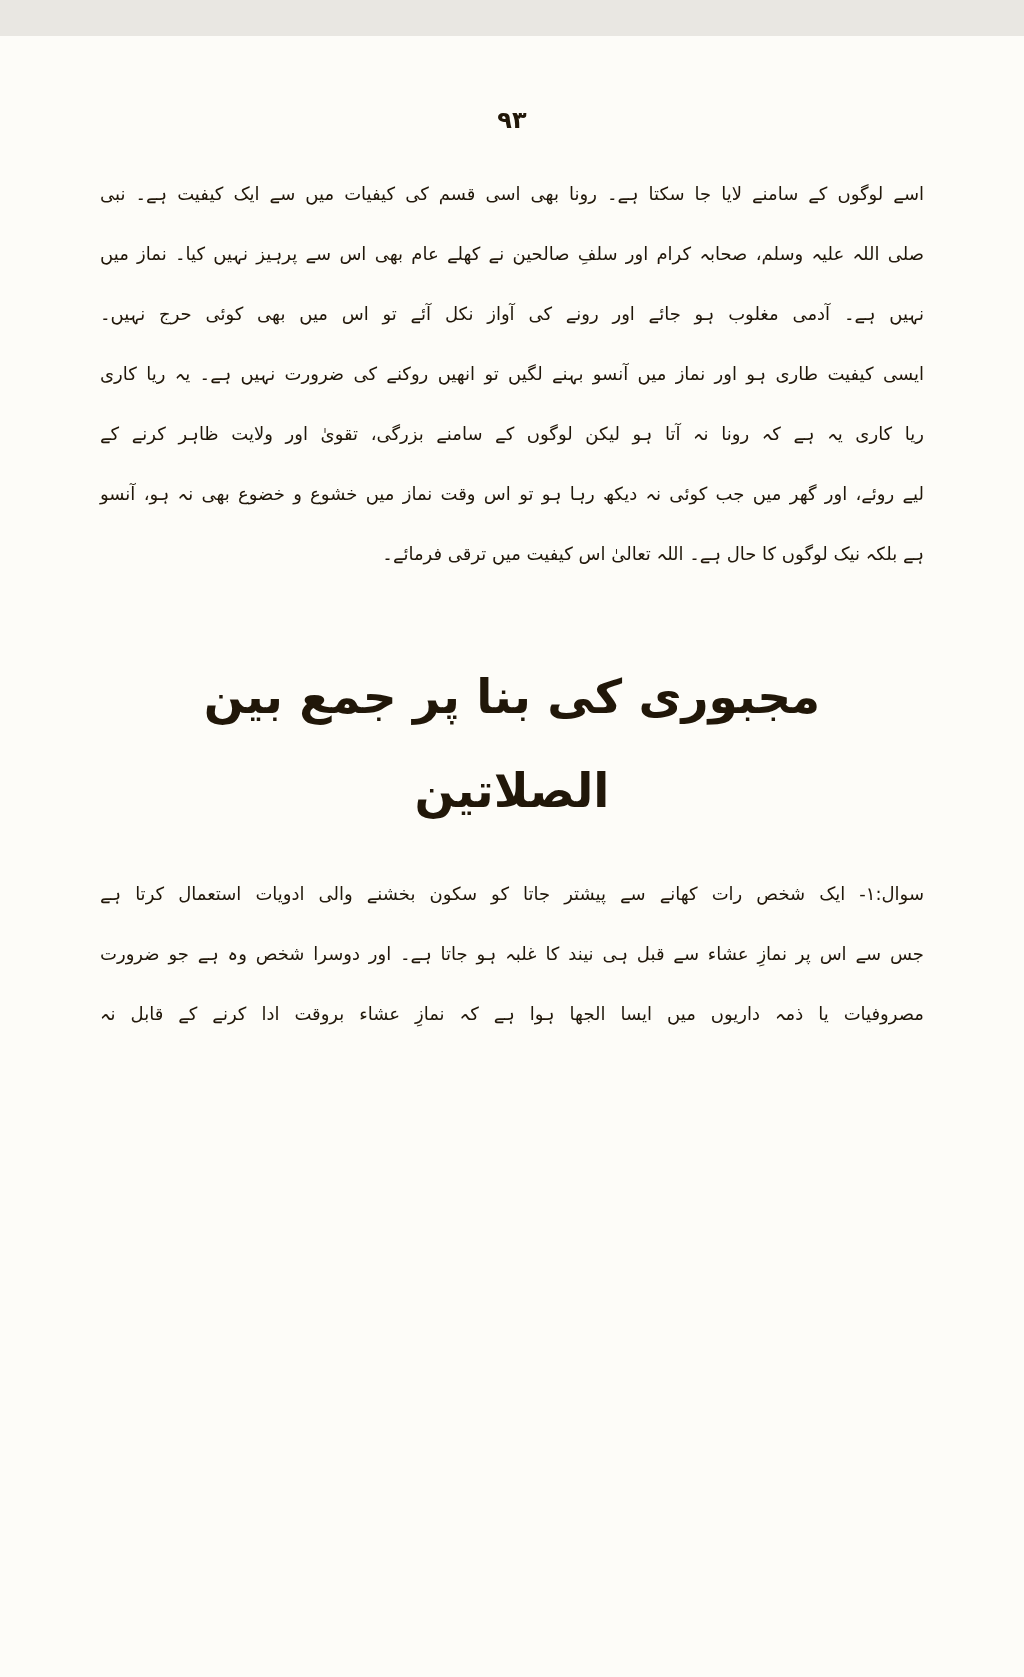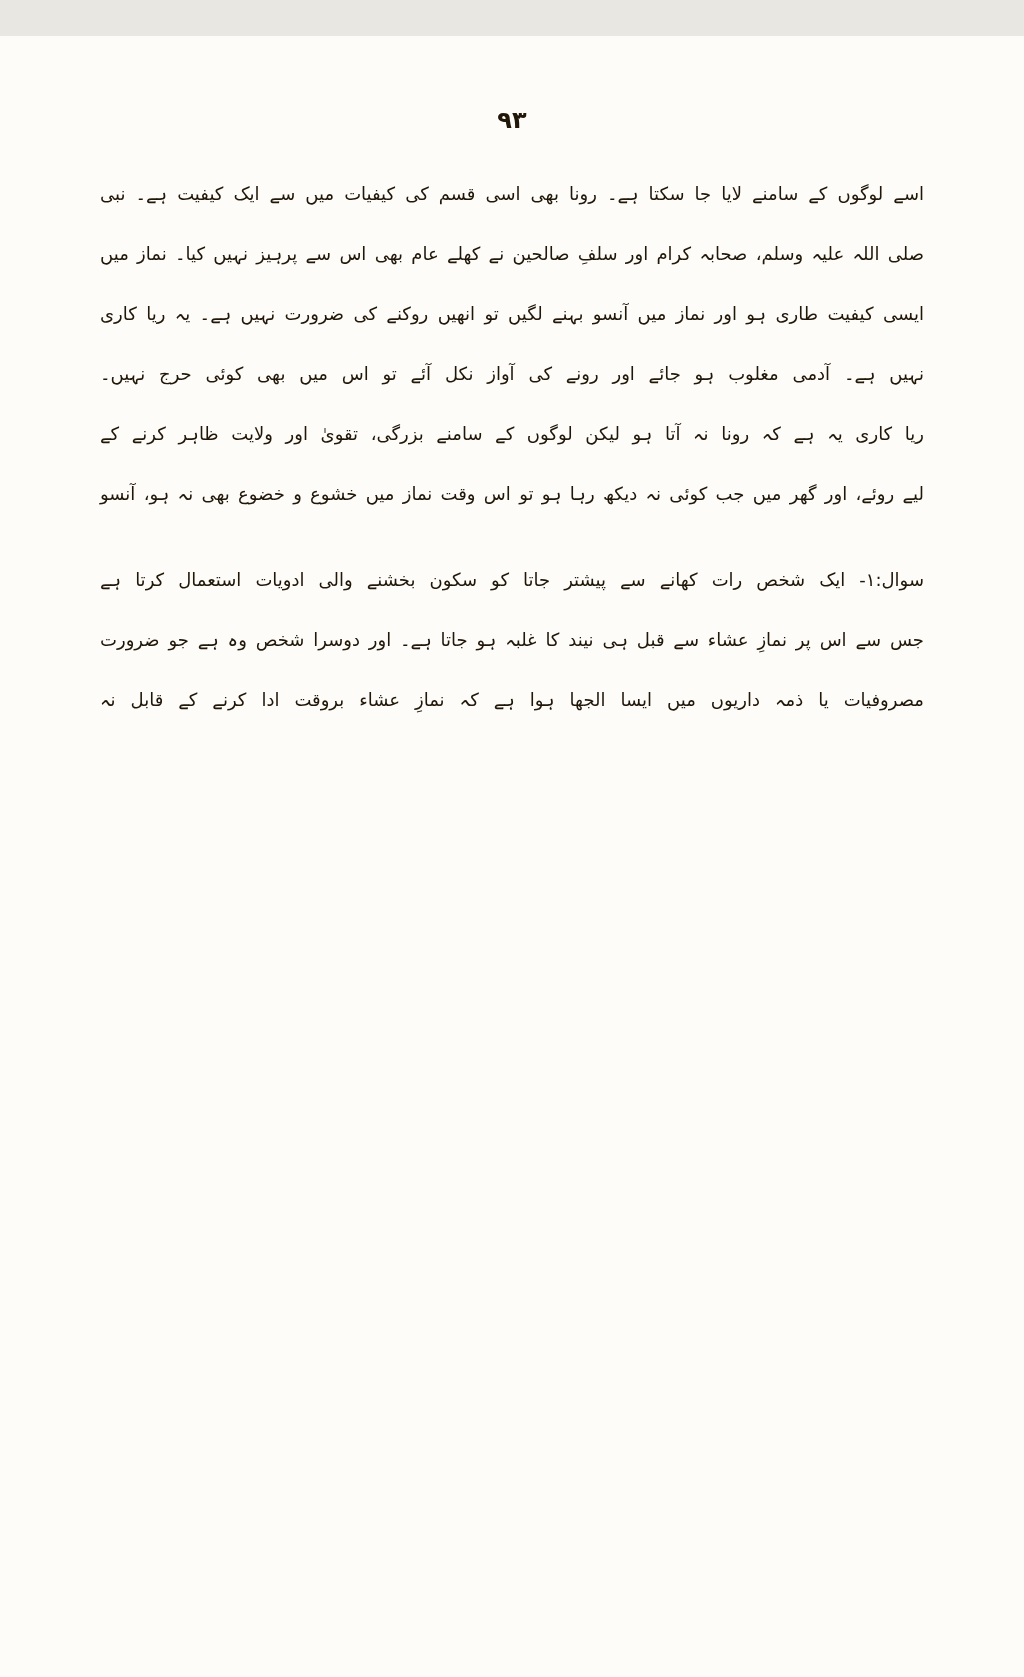--- a/index.html
+++ b/index.html
@@ -61,27 +61,29 @@
 
 <div class="page">
 
   <div class="page-number">۹۳</div>
 
   <div class="content">
 
     <section>
       <div class="line">اسے لوگوں کے سامنے لایا جا سکتا ہے۔ رونا بھی اسی قسم کی کیفیات میں سے ایک کیفیت ہے۔ نبی</div>
       <div class="line">صلی اللہ علیہ وسلم، صحابہ کرام اور سلفِ صالحین نے کھلے عام بھی اس سے پرہیز نہیں کیا۔ نماز میں</div>
+      <div class="line">نہیں ہے۔ آدمی مغلوب ہو جائے اور رونے کی آواز نکل آئے تو اس میں بھی کوئی حرج نہیں۔</div>
       <div class="line">ایسی کیفیت طاری ہو اور نماز میں آنسو بہنے لگیں تو انھیں روکنے کی ضرورت نہیں ہے۔ یہ ریا کاری</div>
-      <div class="line">نہیں ہے۔ آدمی مغلوب ہو جائے اور رونے کی آواز نکل آئے تو اس میں بھی کوئی حرج نہیں۔</div>
       <div class="line">ریا کاری یہ ہے کہ رونا نہ آتا ہو لیکن لوگوں کے سامنے بزرگی، تقویٰ اور ولایت ظاہر کرنے کے</div>
       <div class="line">لیے روئے، اور گھر میں جب کوئی نہ دیکھ رہا ہو تو اس وقت نماز میں خشوع و خضوع بھی نہ ہو، آنسو</div>
+      <div class="line end-line">ہے بلکہ نیک لوگوں کا حال ہے۔ اللہ تعالیٰ اس کیفیت میں ترقی فرمائے۔</div>
     </section>
 
 
+    <div class="heading">مجبوری کی بنا پر جمع بین الصلاتین</div>
 
     <section class="q1-block">
       <div class="line">سوال:۱- ایک شخص رات کھانے سے پیشتر جاتا کو سکون بخشنے والی ادویات استعمال کرتا ہے</div>
       <div class="line">جس سے اس پر نمازِ عشاء سے قبل ہی نیند کا غلبہ ہو جاتا ہے۔ اور دوسرا شخص وہ ہے جو ضرورت</div>
       <div class="line">مصروفیات یا ذمہ داریوں میں ایسا الجھا ہوا ہے کہ نمازِ عشاء بروقت ادا کرنے کے قابل نہ</div>
 
     </section>
 
   </div>
 </div>

